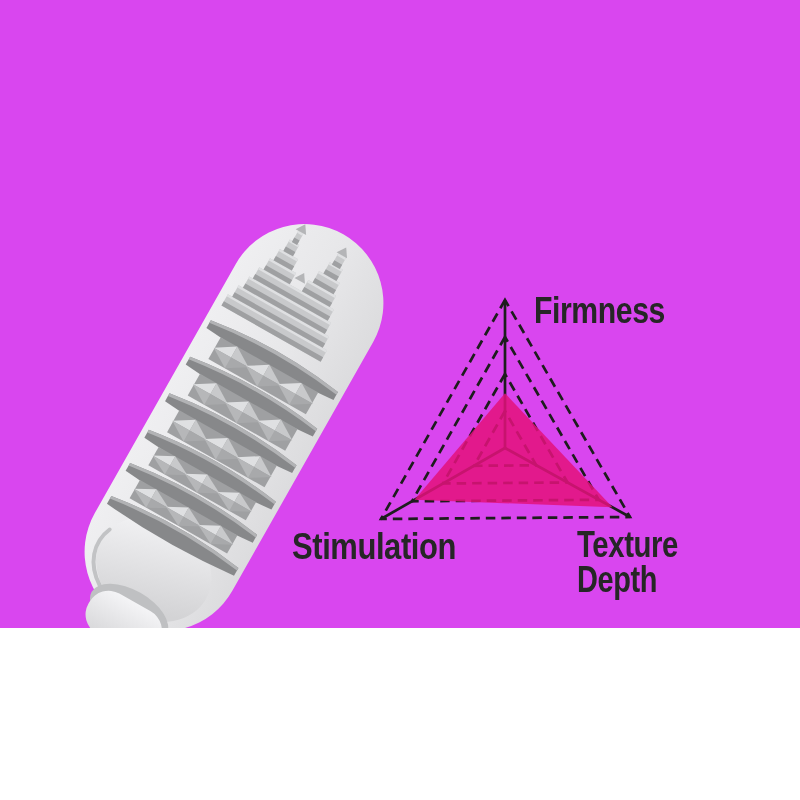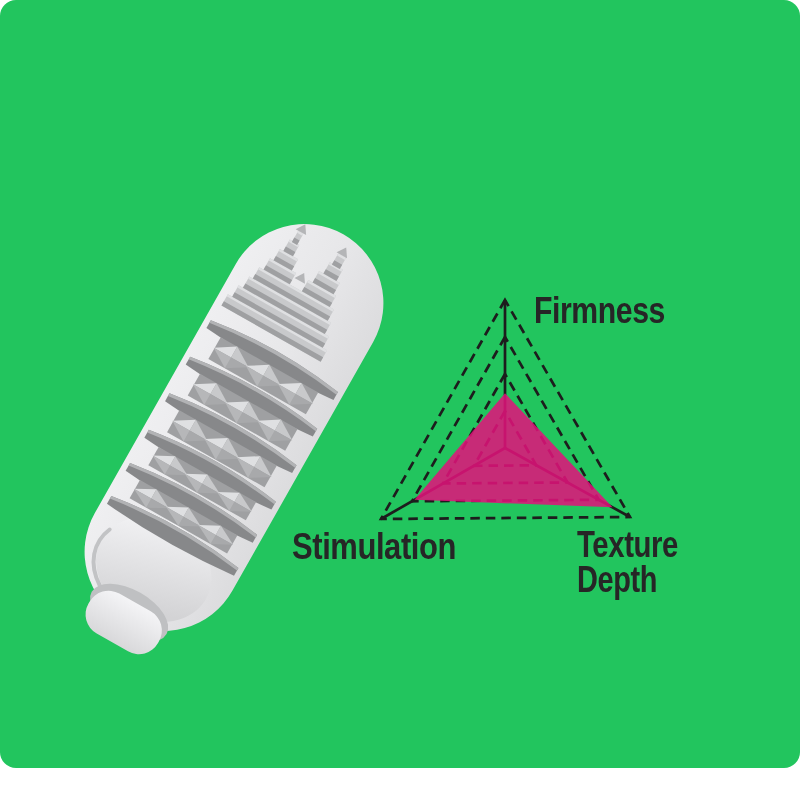--- a/index.html
+++ b/index.html
@@ -1,17 +1,17 @@
 <!DOCTYPE html>
 <html><head>
 <meta charset="utf-8">
 <style>
   html,body{margin:0;padding:0;background:#ffffff;}
-  .stage{width:800px;height:768px;position:relative;overflow:hidden;background:#22c55e;
-         font-family:"Liberation Sans",sans-serif;border-radius:16px;}
+  .stage{width:800px;height:628px;position:relative;overflow:hidden;background:#d946ef;
+         font-family:"Liberation Sans",sans-serif;}
   svg{display:block;}
   .axis-label{font-family:"Liberation Sans",sans-serif;font-weight:700;font-size:37px;
               fill:#262626;letter-spacing:-0.5px;}
 </style>
 </head>
 <body>
 
 <div class="stage">
   <svg id="scene" width="800" height="800" viewBox="0 0 800 800">
     <defs>

